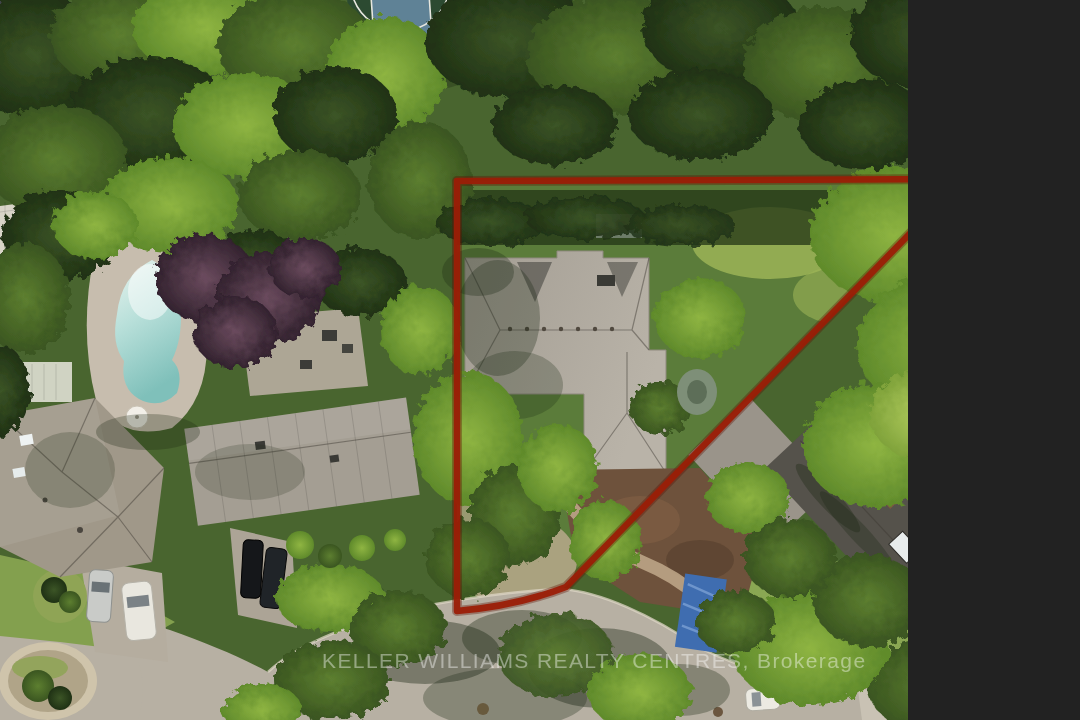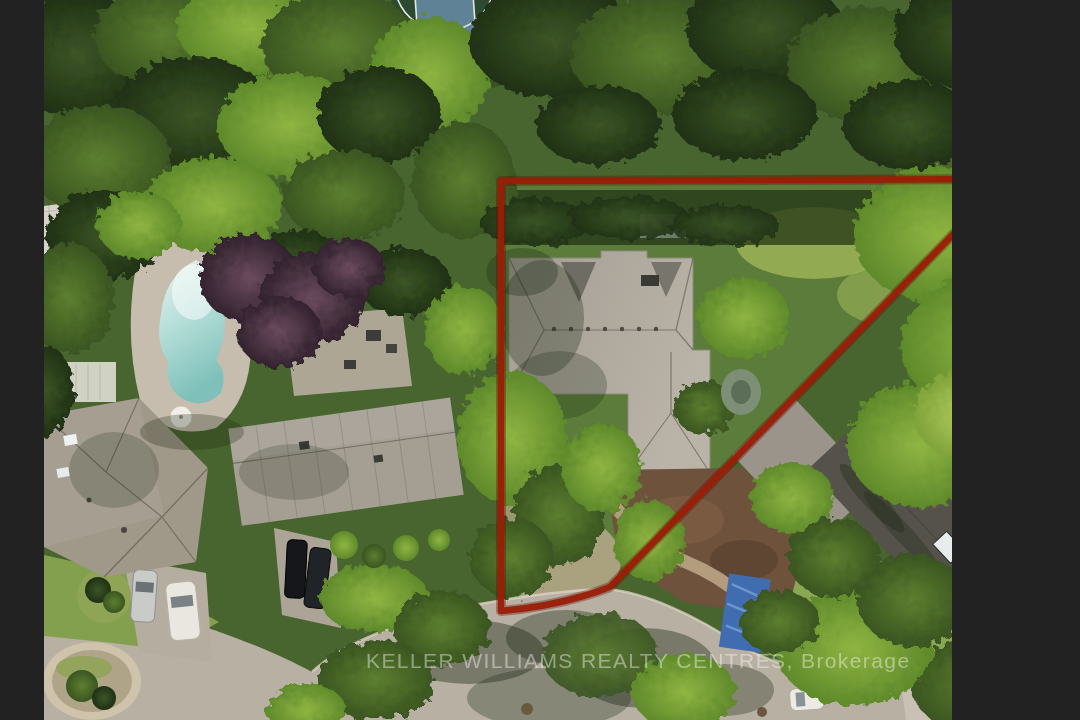--- a/index.html
+++ b/index.html
@@ -1,16 +1,16 @@
 <!DOCTYPE html>
 <html style="--boundary-red: #9b1e06; --boundary-glow: #5f0e00; --base-green: #49652f; --grass-shade: #5b7c3a; --grass-sun: #9cb457; --grass-strip: #83a04e; --road: #b7b0a3; --curb: #ddd6c6; --roof-main: #aaa49a; --roof-left: #a49e93; --roof-bl: #a09889; --roof-right: #55524b; --roof-right-wing: #9a948a; --pool-deck: #c7bdae; --pool-water: #a9d9d3; --purple-tree: #4c3545; --dirt: #6e523c; --sand: #c1a98b; --tarp-blue: #3f6db0; --court-green: #2c4a31; --court-key: #5f8296; --deck-brown: #7b5a3e; --shed-gray: #8f928b; --island-curb: #cfc4ab; --shadow: #1c2913;"><head>
 <meta charset="utf-8">
 <style>
   html,body{margin:0;padding:0;background:#222;}
-  #stage{position:relative;width:908px;height:720px;overflow:hidden;font-family:"Liberation Sans",sans-serif;padding-left:44px;}
+  #stage{position:relative;width:908px;height:720px;overflow:hidden;font-family:"Liberation Sans",sans-serif;}
   svg{display:block}
   .wm{font-family:"Liberation Sans",sans-serif;font-size:21px;letter-spacing:1.4px;fill:#ffffff;opacity:.42;}
   .boundary-main{fill:none;stroke:var(--boundary-red,#9b1e06);stroke-width:6.5;stroke-linejoin:round;opacity:.95;}
   .boundary-glow{fill:none;stroke:var(--boundary-glow,#5f0e00);stroke-width:10;stroke-linejoin:round;opacity:.35;}
   .ridge{stroke:rgba(60,55,48,.45);stroke-width:1.2;fill:none;}
   .seam{stroke:rgba(0,0,0,.12);stroke-width:1;fill:none;}
   .curb{stroke:var(--curb,#ddd6c6);stroke-width:2.5;fill:none;opacity:.75;}
 </style>
 </head>
 <body>

